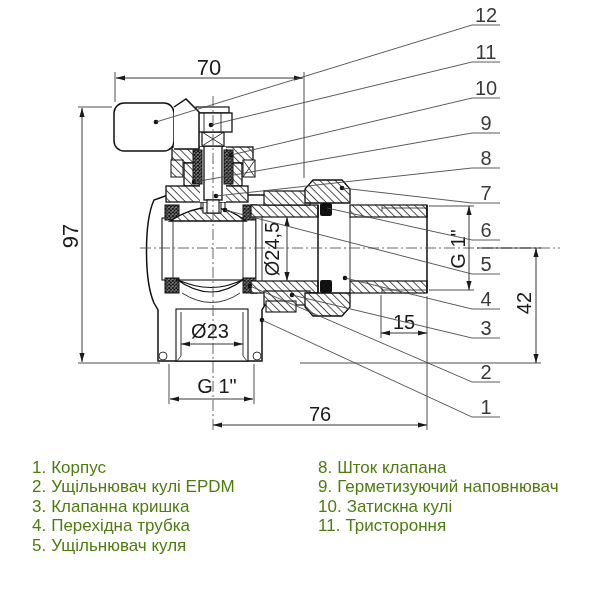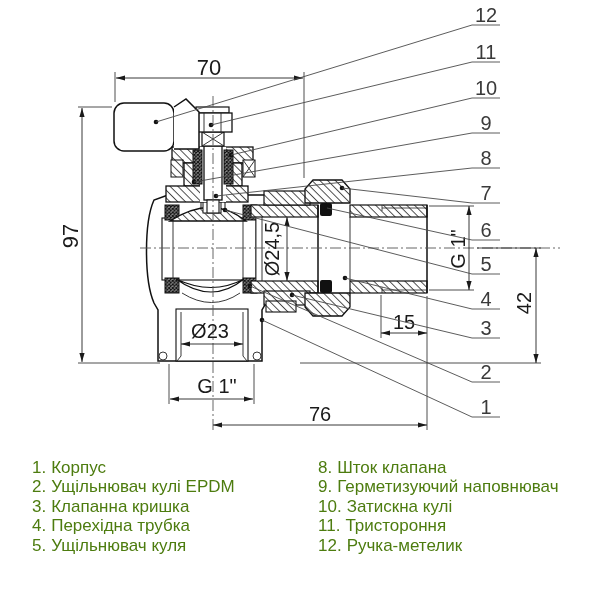--- a/index.html
+++ b/index.html
@@ -278,15 +278,14 @@
     <div><span class="pnum">2.</span><span>Ущільнювач кулі EPDM</span></div>
     <div><span class="pnum">3.</span><span>Клапанна кришка</span></div>
     <div><span class="pnum">4.</span><span>Перехідна трубка</span></div>
     <div><span class="pnum">5.</span><span>Ущільнювач куля</span></div>
   </div>
   <div class="plist colR">
     <div><span class="pnum">8.</span><span>Шток клапана</span></div>
     <div><span class="pnum">9.</span><span>Герметизуючий наповнювач</span></div>
     <div><span class="pnum">10.</span><span>Затискна кулі</span></div>
     <div><span class="pnum">11.</span><span>Тристороння</span></div>
-    <div><span class="pnum">12.</span><span>Ручка-метелик</span></div>
   </div>
 </div>
 
 </body></html>

